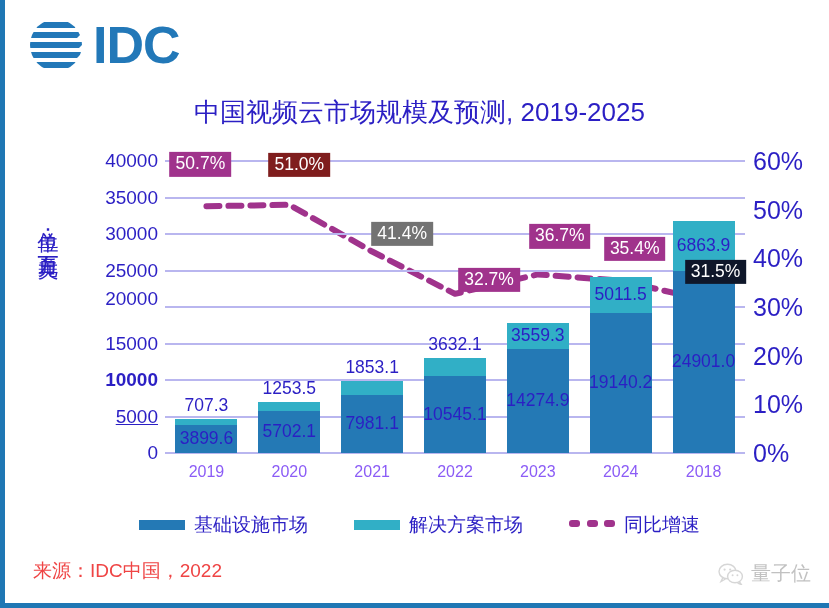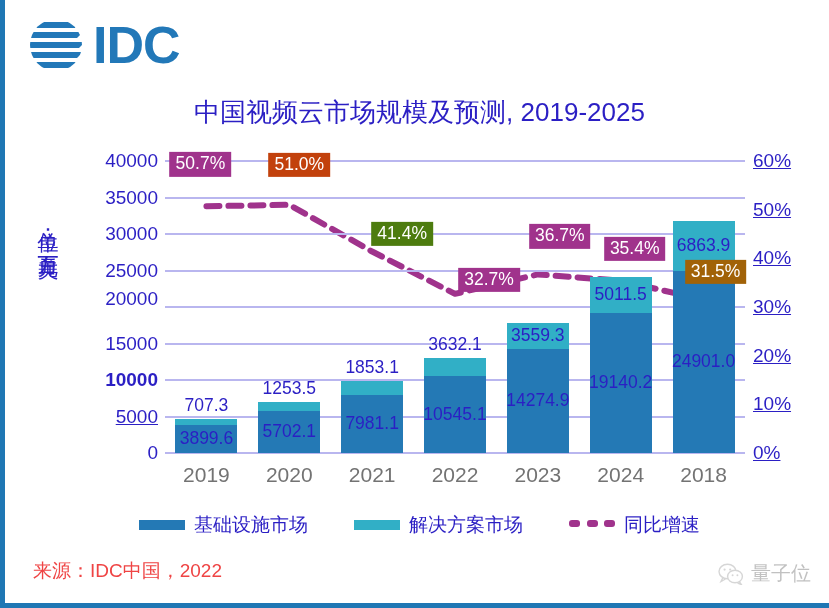--- a/index.html
+++ b/index.html
@@ -98,25 +98,24 @@
     transform: translateY(-50%);
     white-space: nowrap;
   }
   #yaxis-left { position: absolute; left: 55px; top: 161px; width: 98px; height: 292px; }
   #yaxis-right { position: absolute; left: 748px; top: 161px; width: 70px; height: 292px; }
   .ytick-r {
     position: absolute;
     left: 0;
     width: 70px;
     text-align: left;
-    font-size: 19px;
+    font-size: 25px;
     color: #2b1fc4;
     transform: translateY(-50%);
     white-space: nowrap;
-    text-decoration: underline;
   }
 
   
   .bar-group {
     position: absolute;
     bottom: 0;
   }
   .seg {
     position: absolute;
     left: 0;
@@ -161,22 +160,22 @@
   #xaxis {
     position: absolute;
     left: 160px;
     top: 463px;
     width: 580px;
     height: 32px;
   }
   .xtick {
     position: absolute;
     transform: translateX(-50%);
-    font-size: 21px;
-    color: #737373;
+    font-size: 16px;
+    color: #8b5cf6;
     white-space: nowrap;
   }
 
   
   #legend {
     position: absolute;
     left: 0;
     top: 512px;
     width: 829px;
     display: flex;
@@ -334,26 +333,26 @@
       </div>
       <div class="seg-label" style="left: 395.714px; width: 120px; top: 211.138px; position: absolute;">19140.2</div>
       <div class="seg-label" style="left: 395.714px; width: 120px; position: absolute; top: 122.985px;">5011.5</div>
       <div class="bar-group" style="left: 507.571px; width: 62px; height: 231.884px;">
         <div class="seg seg-infra" style="bottom: 0px; height: 181.777px; background: rgb(36, 121, 181);"></div>
         <div class="seg seg-sol" style="bottom: 181.777px; height: 50.1065px; background: rgb(49, 175, 198);"></div>
       </div>
       <div class="seg-label" style="left: 478.571px; width: 120px; top: 190.111px; position: absolute;">24901.0</div>
       <div class="seg-label" style="left: 478.571px; width: 120px; position: absolute; top: 74.1695px;">6863.9</div>
       <div class="pct-box" style="background: rgb(160, 51, 140); left: 35.4286px; top: 3.26px;">50.7%</div>
-      <div class="pct-box" style="background: #c2410c; left: 134.286px; top: 3.8px;">51.0%</div>
-      <div class="pct-box" style="background: #4d7c0f; left: 237.143px; top: 72.52px;">41.4%</div>
+      <div class="pct-box" style="background: #7f1d1d; left: 134.286px; top: 3.8px;">51.0%</div>
+      <div class="pct-box" style="background: #737373; left: 237.143px; top: 72.52px;">41.4%</div>
       <div class="pct-box" style="background: rgb(160, 51, 140); left: 324px; top: 118.86px;">32.7%</div>
       <div class="pct-box" style="background: rgb(160, 51, 140); left: 394.857px; top: 75.3933px;">36.7%</div>
       <div class="pct-box" style="background: rgb(160, 51, 140); left: 469.714px; top: 87.72px;">35.4%</div>
-      <div class="pct-box" style="background: #a16207; left: 550.571px; top: 110.7px;">31.5%</div>
+      <div class="pct-box" style="background: #0f172a; left: 550.571px; top: 110.7px;">31.5%</div>
     </div>
 
   <div id="xaxis">
       <div class="xtick" style="left: 41.4286px; top: 0px;">2019</div>
       <div class="xtick" style="left: 124.286px; top: 0px;">2020</div>
       <div class="xtick" style="left: 207.143px; top: 0px;">2021</div>
       <div class="xtick" style="left: 290px; top: 0px;">2022</div>
       <div class="xtick" style="left: 372.857px; top: 0px;">2023</div>
       <div class="xtick" style="left: 455.714px; top: 0px;">2024</div>
       <div class="xtick" style="left: 538.571px; top: 0px;">2018</div>

